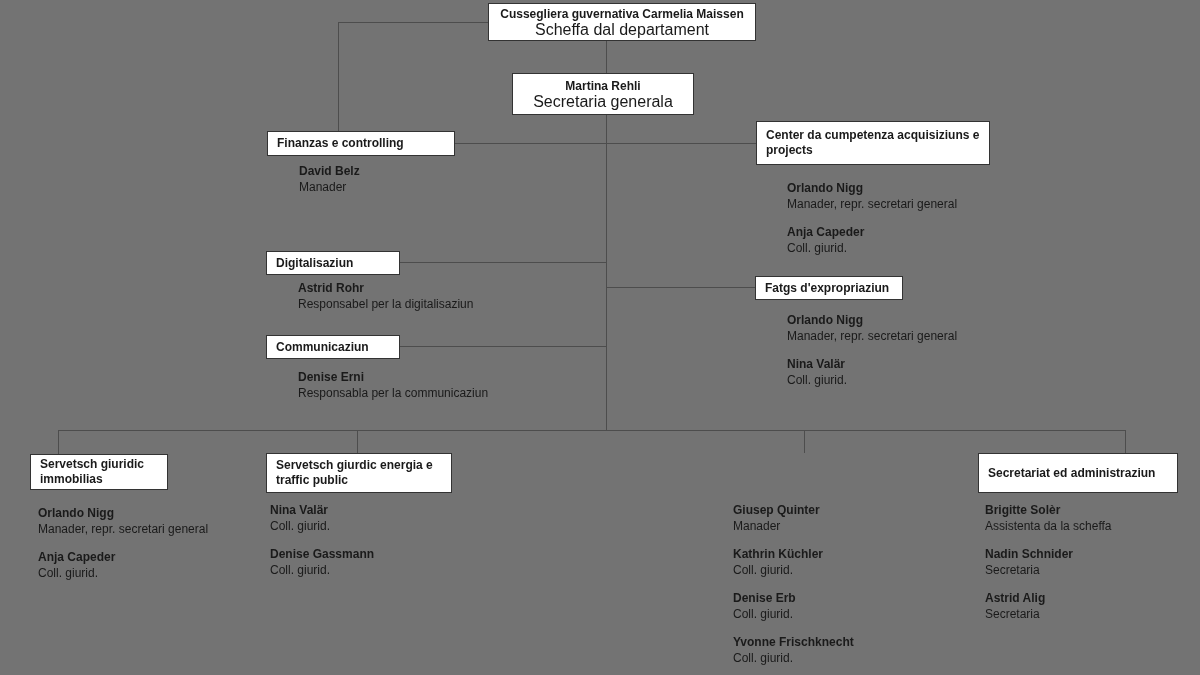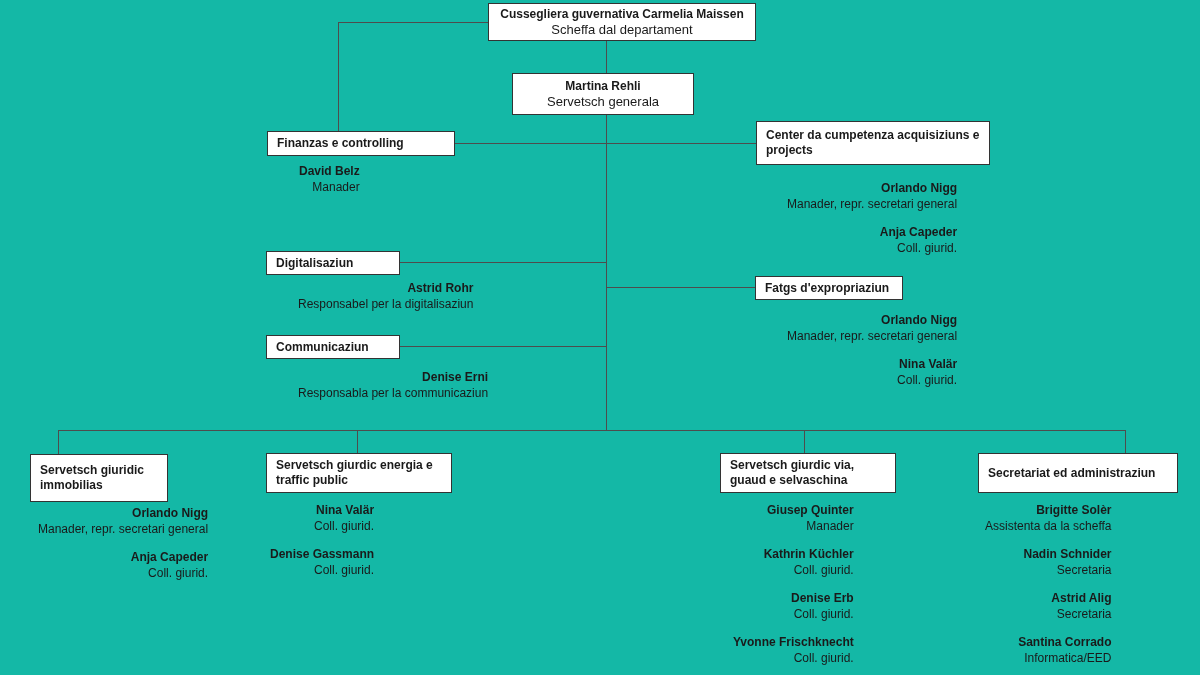--- a/index.html
+++ b/index.html
@@ -1,25 +1,25 @@
 <!DOCTYPE html>
 <html><head>
 <meta charset="utf-8">
 <style>
   html,body{margin:0;padding:0;background:#fff;}
-  #canvas{position:relative;width:1200px;height:675px;background:#14b8a6;overflow:hidden;
+  #canvas{position:relative;width:1200px;height:675px;background:#737373;overflow:hidden;
           font-family:"Liberation Sans",sans-serif;color:#1a1a1a;}
   .box{position:absolute;box-sizing:border-box;border:1.5px solid #333333;background:#ffffff;
        display:flex;flex-direction:column;justify-content:center;}
   .box.center{align-items:center;text-align:center;}
   .box.left{align-items:flex-start;text-align:left;padding-left:9px;padding-right:4px;}
   .box .t{font-weight:bold;font-size:12px;line-height:15px;}
-  .box .s{font-size:13px;line-height:15px;text-align:center;}
+  .box .s{font-size:16px;line-height:15px;text-align:center;}
   .nowrap{white-space:nowrap;}
-  .staff{position:absolute;font-size:12px;line-height:16px;text-align:right;}
+  .staff{position:absolute;font-size:12px;line-height:16px;}
   .entry{margin-bottom:12px;}
   .entry .n{font-weight:bold;display:block;}
   .entry .r{display:block;}
   .hline{position:absolute;height:1.4px;background:#4d4d4d;}
   .vline{position:absolute;width:1.4px;background:#4d4d4d;}
 </style>
 </head>
 <body>
 
 <div id="canvas">
@@ -38,21 +38,21 @@
   <div class="vline" style="left:804px;top:430px;height:23px"></div>
   <div class="vline" style="left:1125px;top:430px;height:23px"></div>
 
   <div class="box center" style="left:488px;top:3px;width:268px;height:38px">
     <span class="t nowrap">Cussegliera guvernativa Carmelia Maissen</span>
     <span class="s nowrap">Scheffa dal departament</span>
   </div>
 
   <div class="box center" style="left:512px;top:73px;width:182px;height:42px">
     <span class="t nowrap">Martina Rehli</span>
-    <span class="s nowrap">Servetsch generala</span>
+    <span class="s nowrap">Secretaria generala</span>
   </div>
 
   <div class="box left" style="left:267px;top:131px;width:188px;height:25px">
     <span class="t nowrap">Finanzas e controlling</span>
   </div>
   <div class="staff" style="left:299px;top:163px">
     <div class="entry">
       <span class="n">David Belz</span>
       <span class="r">Manader</span>
     </div>
@@ -99,21 +99,21 @@
   <div class="box left" style="left:266px;top:335px;width:134px;height:24px">
     <span class="t nowrap">Communicaziun</span>
   </div>
   <div class="staff" style="left:298px;top:369px">
     <div class="entry">
       <span class="n">Denise Erni</span>
       <span class="r">Responsabla per la communicaziun</span>
     </div>
   </div>
 
-  <div class="box left" style="left:30px;top:454px;width:138px;height:48px">
+  <div class="box left" style="left:30px;top:454px;width:138px;height:36px">
     <span class="t">Servetsch giuridic immobilias</span>
   </div>
   <div class="staff" style="left:38px;top:505px">
     <div class="entry">
       <span class="n">Orlando Nigg</span>
       <span class="r">Manader, repr. secretari general</span>
     </div>
     <div class="entry">
       <span class="n">Anja Capeder</span>
       <span class="r">Coll. giurid.</span>
@@ -127,23 +127,20 @@
     <div class="entry">
       <span class="n">Nina Valär</span>
       <span class="r">Coll. giurid.</span>
     </div>
     <div class="entry">
       <span class="n">Denise Gassmann</span>
       <span class="r">Coll. giurid.</span>
     </div>
   </div>
 
-  <div class="box left" style="left:720px;top:453px;width:176px;height:40px">
-    <span class="t">Servetsch giurdic via, guaud e selvaschina</span>
-  </div>
   <div class="staff" style="left:733px;top:502px">
     <div class="entry">
       <span class="n">Giusep Quinter</span>
       <span class="r">Manader</span>
     </div>
     <div class="entry">
       <span class="n">Kathrin Küchler</span>
       <span class="r">Coll. giurid.</span>
     </div>
     <div class="entry">
@@ -165,19 +162,15 @@
       <span class="r">Assistenta da la scheffa</span>
     </div>
     <div class="entry">
       <span class="n">Nadin Schnider</span>
       <span class="r">Secretaria</span>
     </div>
     <div class="entry">
       <span class="n">Astrid Alig</span>
       <span class="r">Secretaria</span>
     </div>
-    <div class="entry">
-      <span class="n">Santina Corrado</span>
-      <span class="r">Informatica/EED</span>
-    </div>
   </div>
 
 </div>
 
 </body></html>

